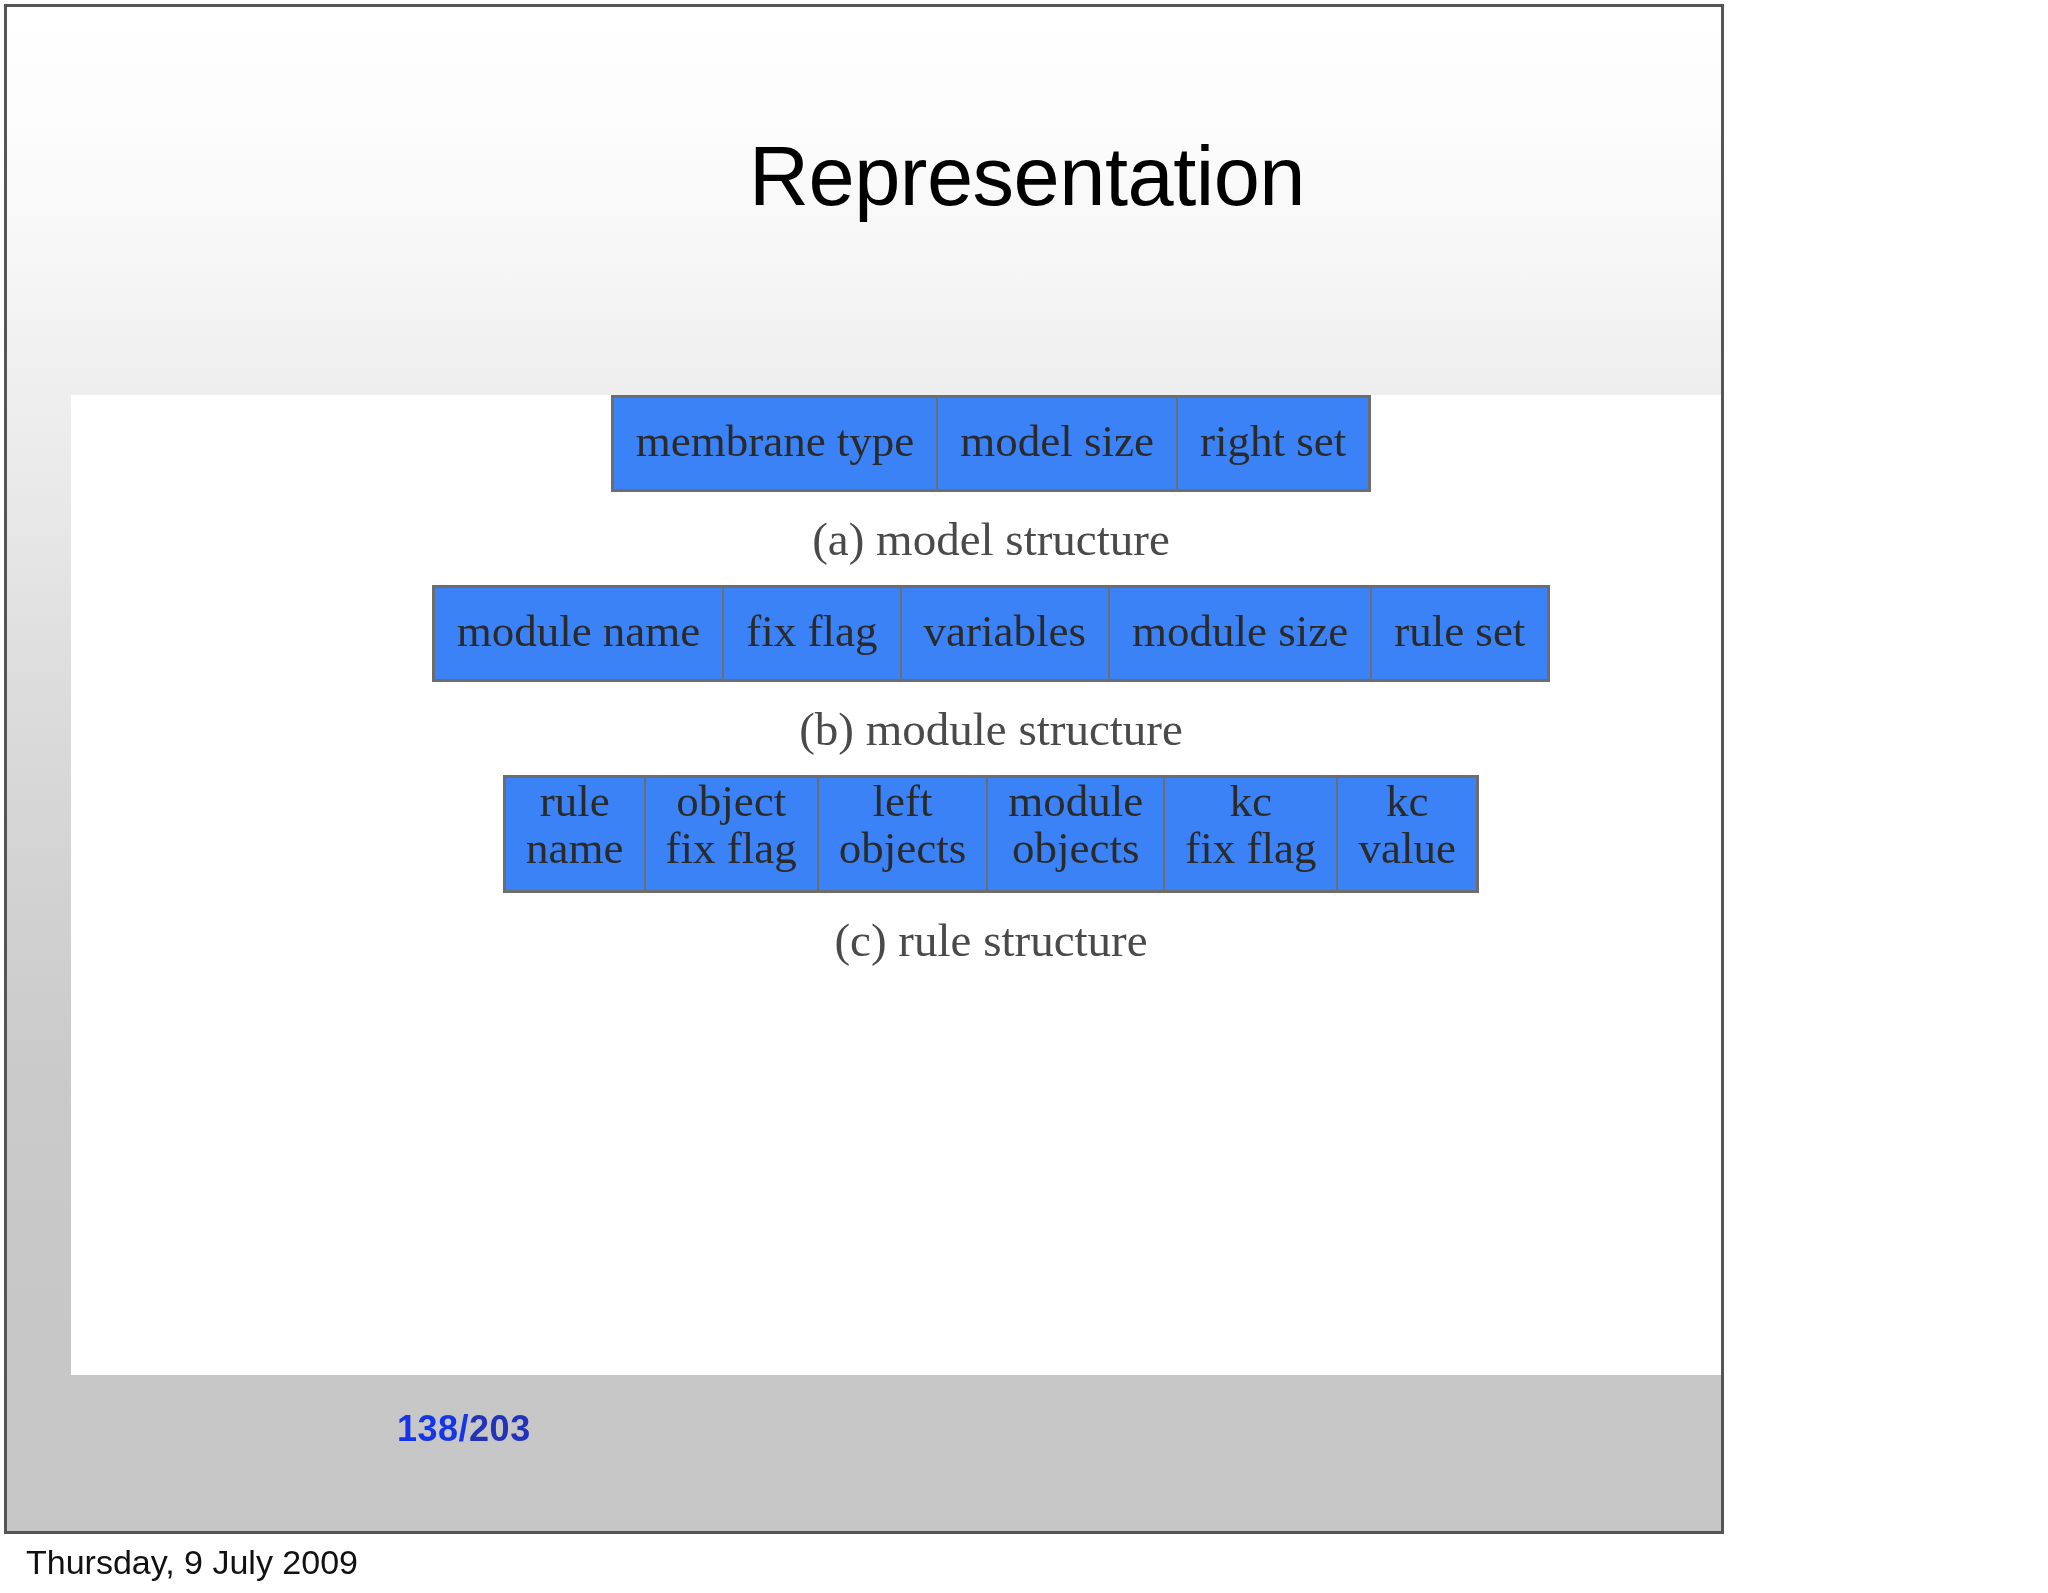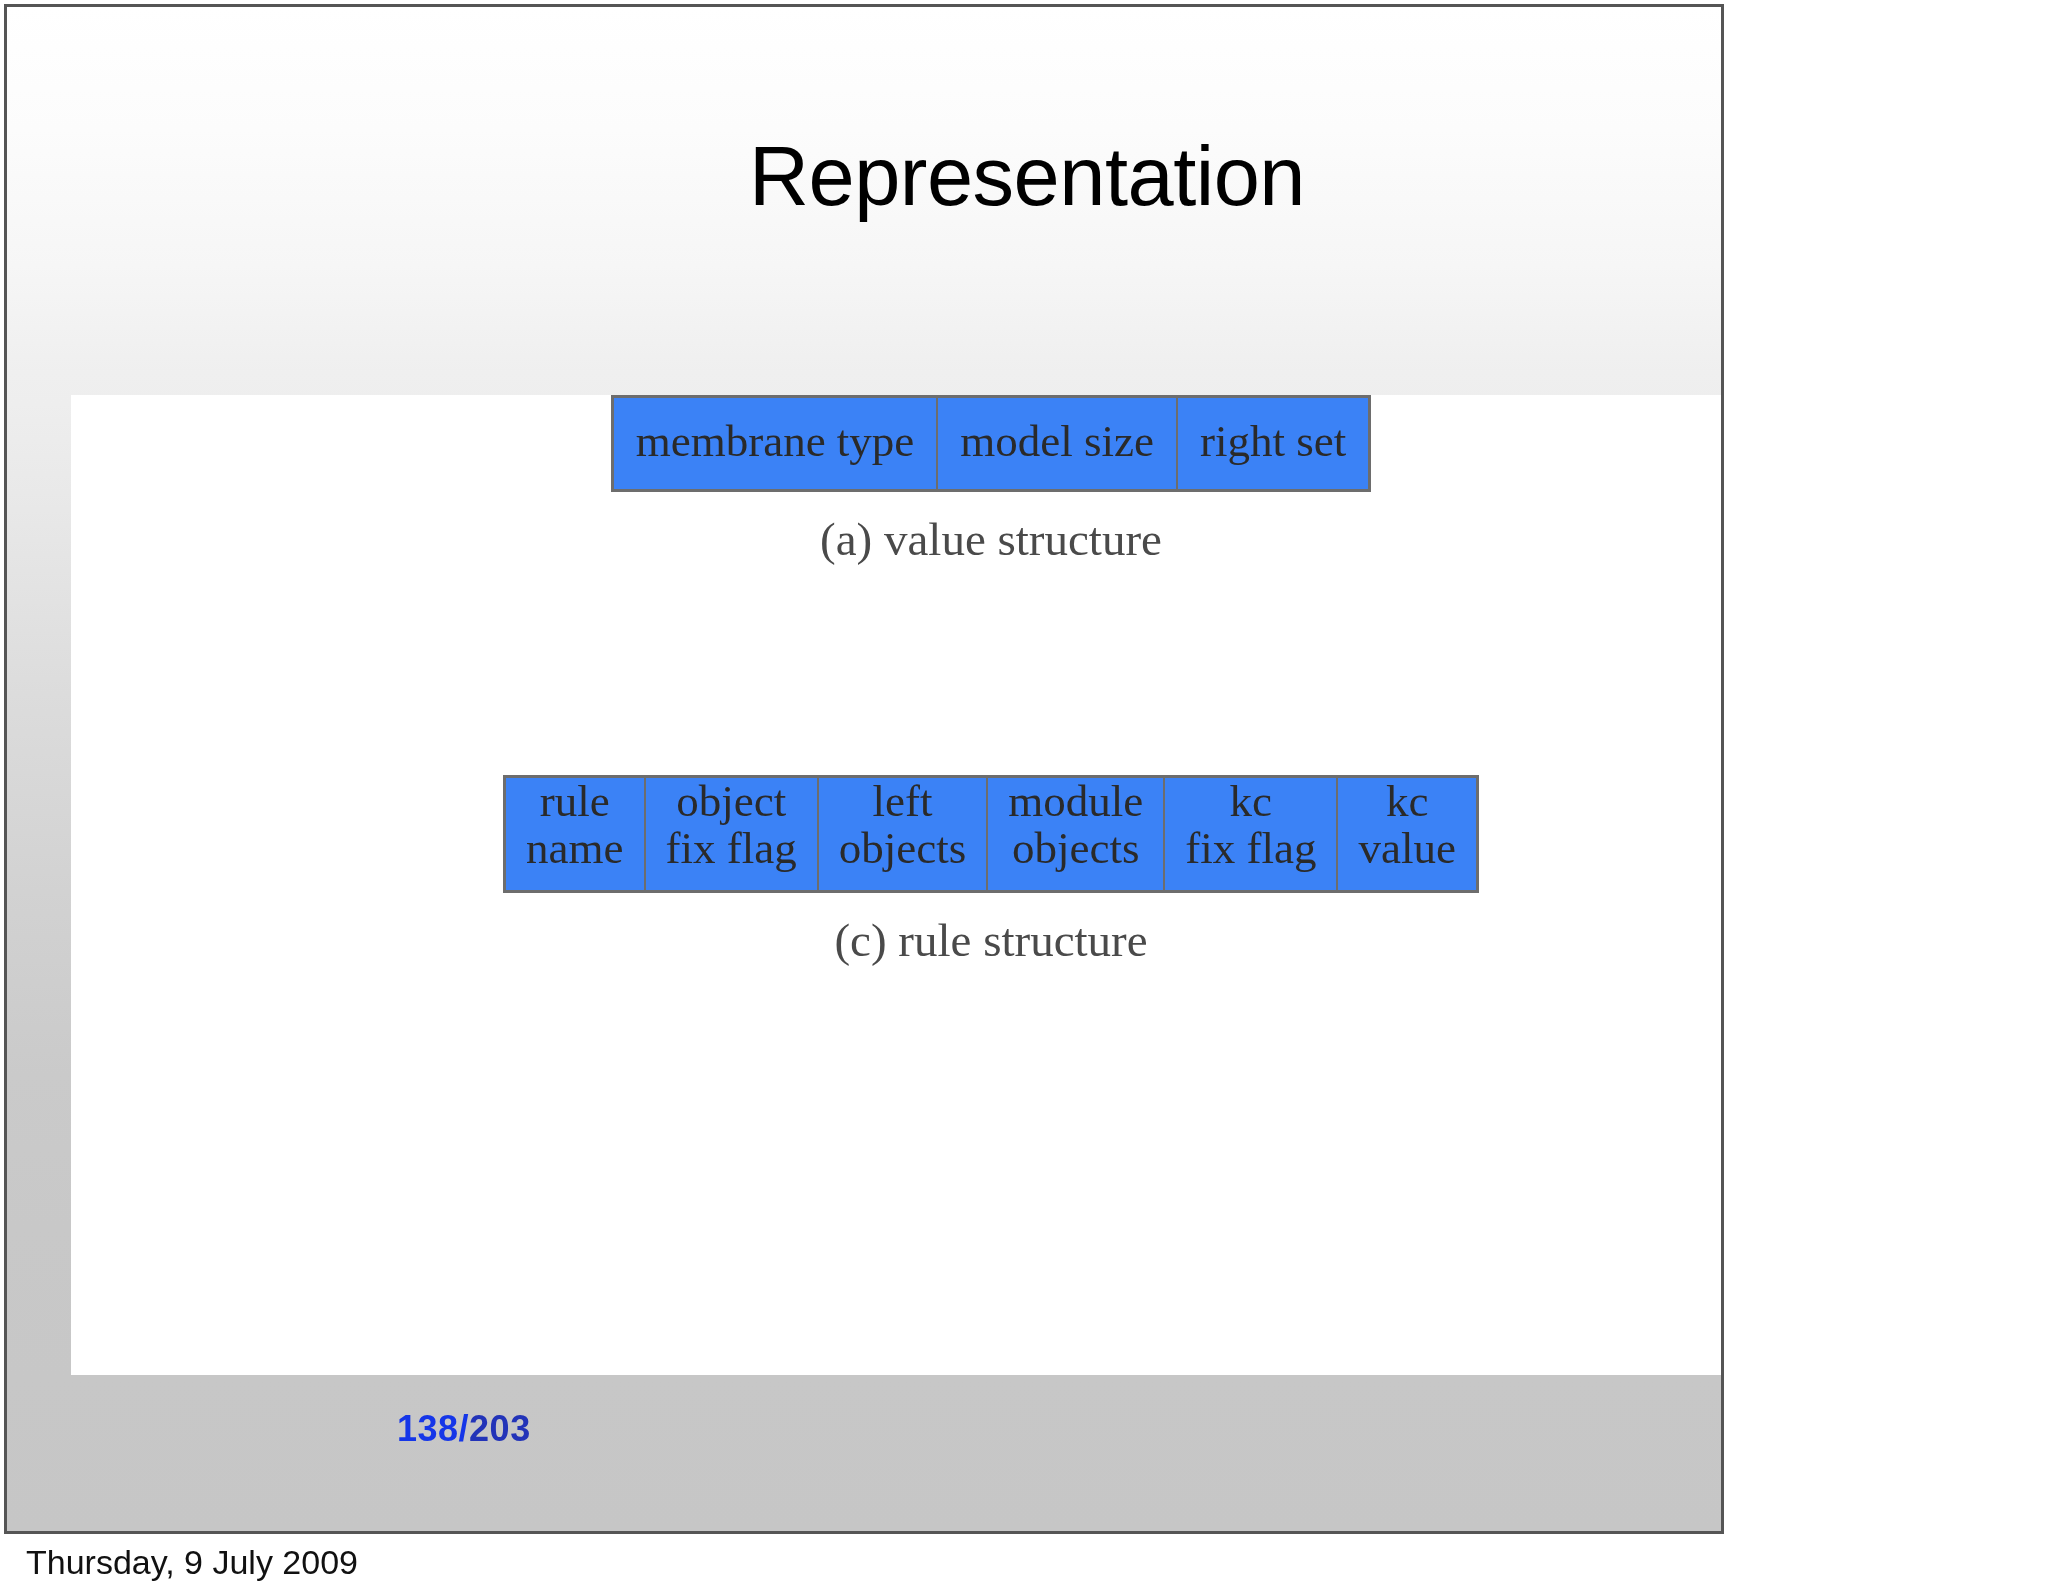--- a/index.html
+++ b/index.html
@@ -151,23 +151,46 @@
             <span class="cell-line">membrane type</span>
           </td>
           <td>
             <span class="cell-line">model size</span>
           </td>
           <td>
             <span class="cell-line">right set</span>
           </td>
         </tr>
       </tbody></table>
-      <div class="struct-caption">(a) value structure</div>
+      <div class="struct-caption">(a) model structure</div>
     </div>
 
+    <div class="struct-block" style="top: 190px;">
+      <table class="struct-table" id="table-b">
+        <tbody>
+            <tr>
+          <td>
+            <span class="cell-line">module name</span>
+          </td>
+          <td>
+            <span class="cell-line">fix flag</span>
+          </td>
+          <td>
+            <span class="cell-line">variables</span>
+          </td>
+          <td>
+            <span class="cell-line">module size</span>
+          </td>
+          <td>
+            <span class="cell-line">rule set</span>
+          </td>
+        </tr>
+      </tbody></table>
+      <div class="struct-caption">(b) module structure</div>
+    </div>
 
     <div class="struct-block" style="top: 380px;">
       <table class="struct-table" id="table-c">
         <tbody>
             <tr>
           <td>
             <span class="cell-line">rule</span>
             <span class="cell-line">name</span>
           </td>
           <td>

